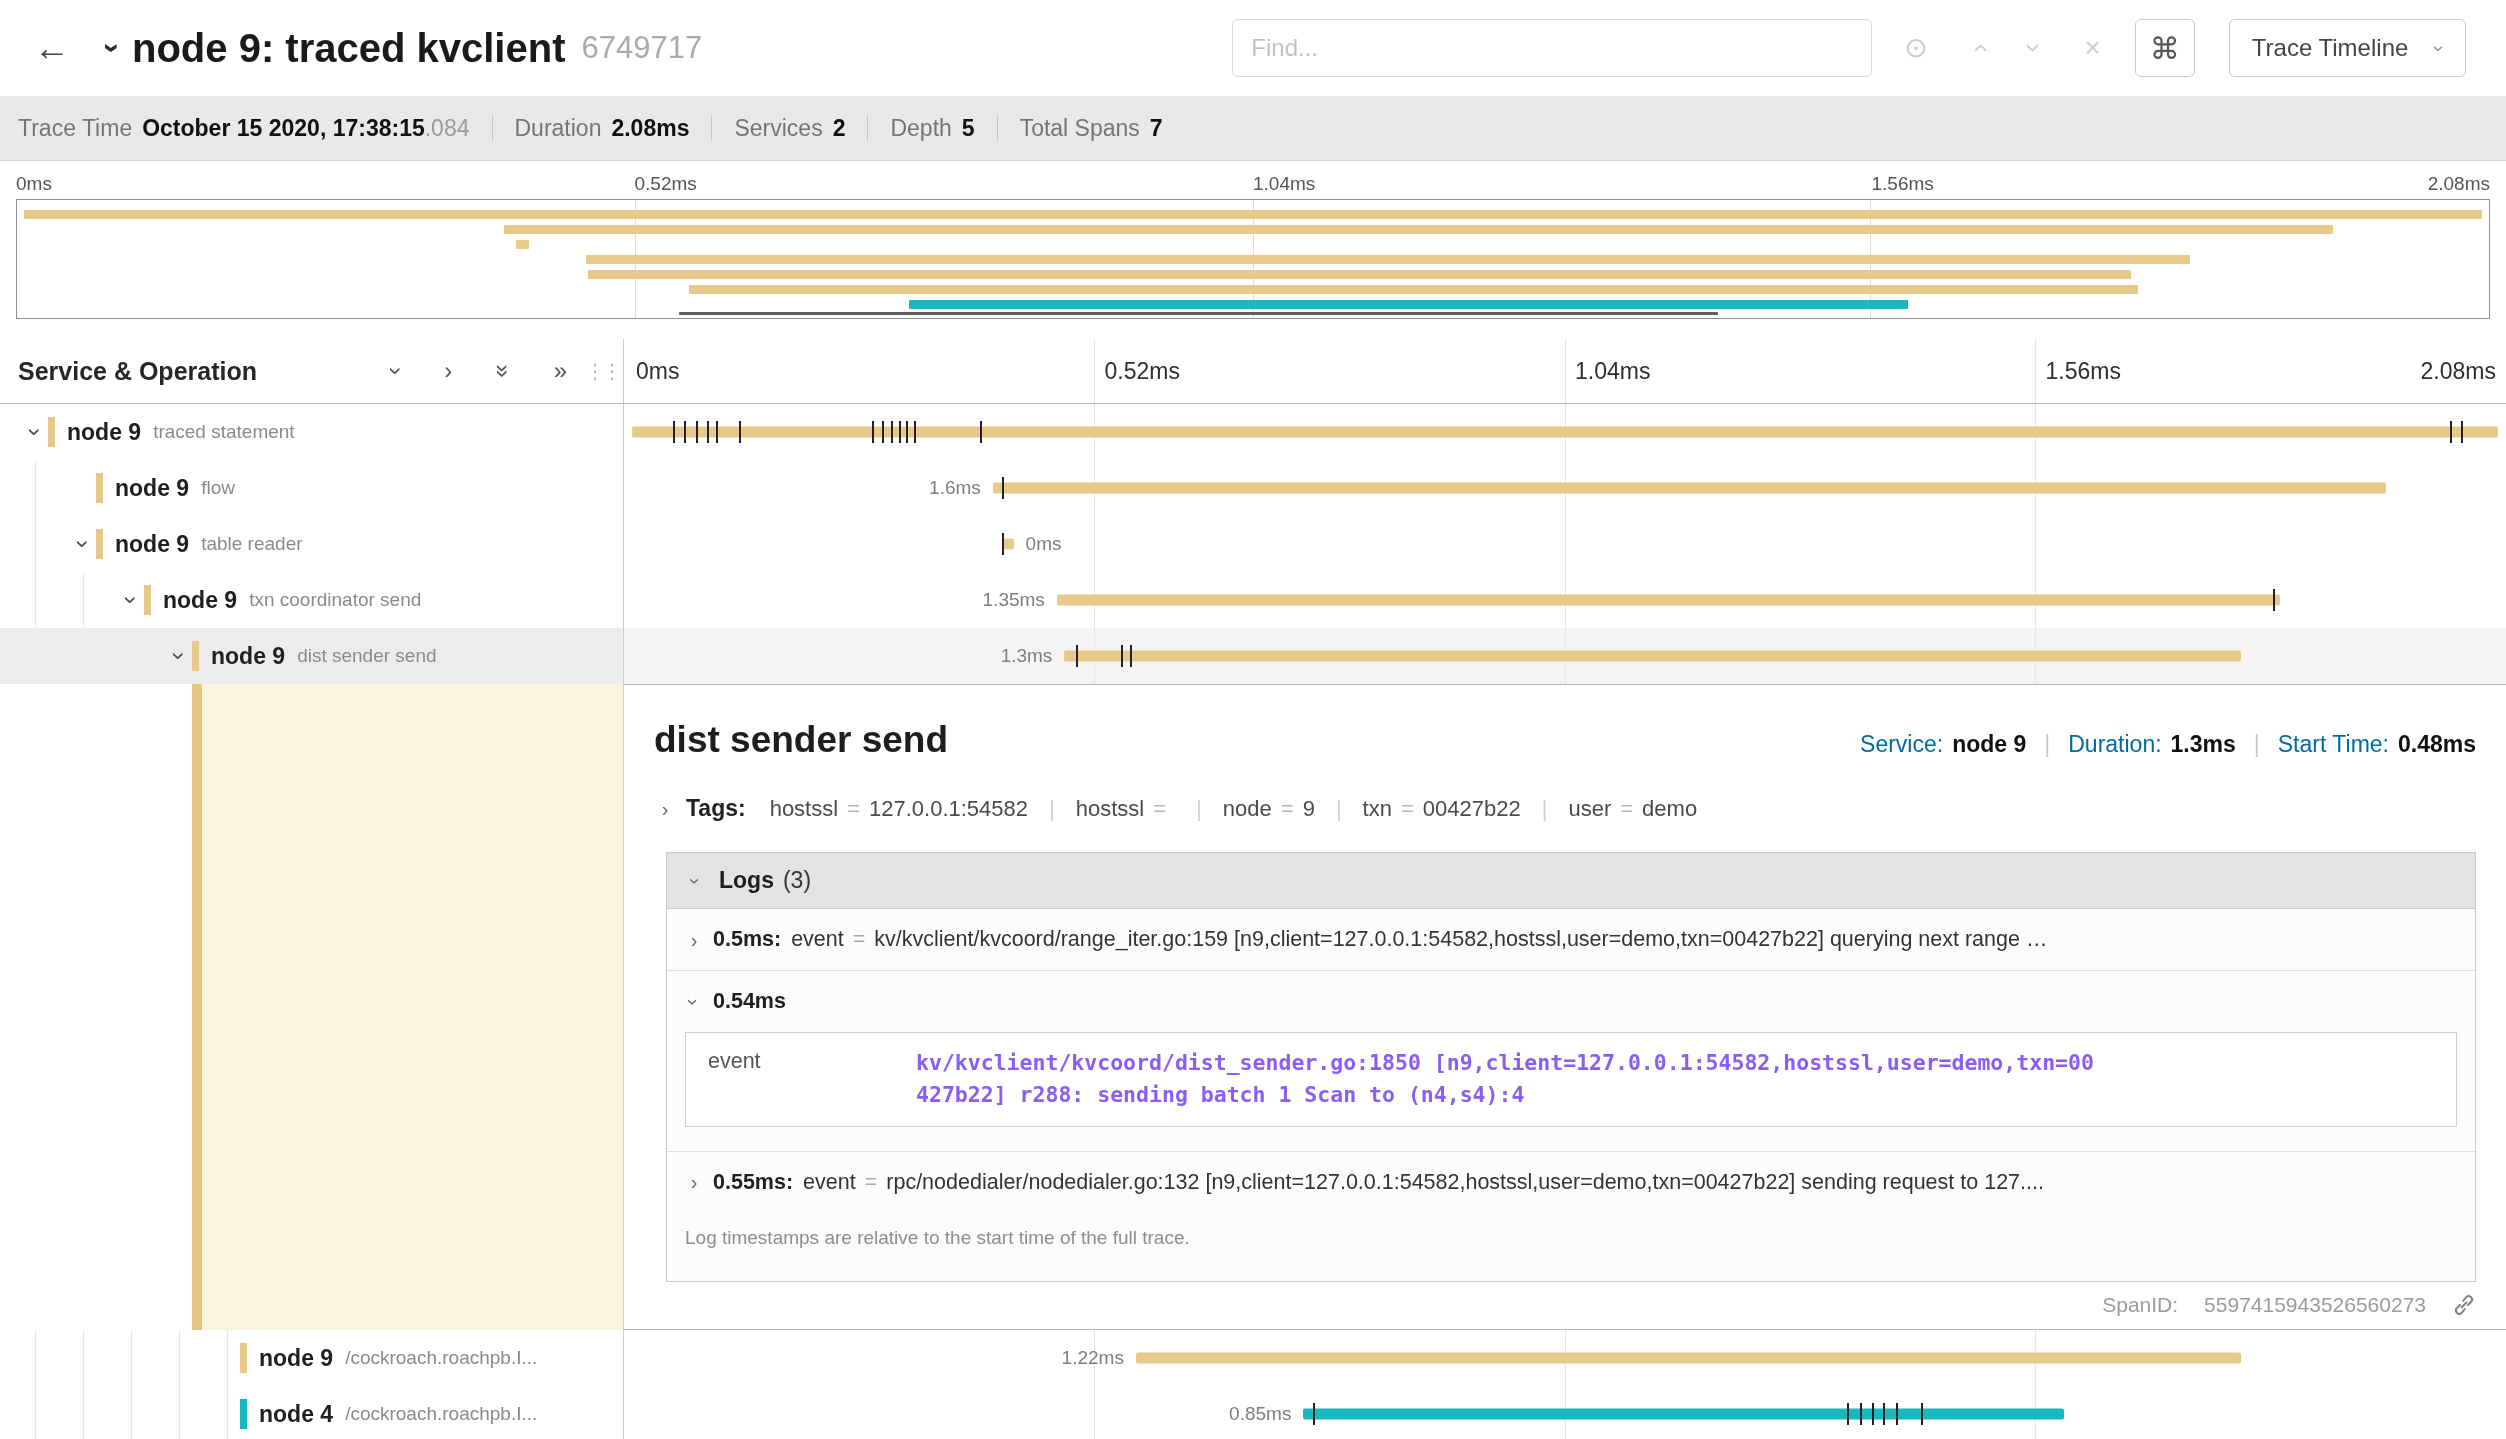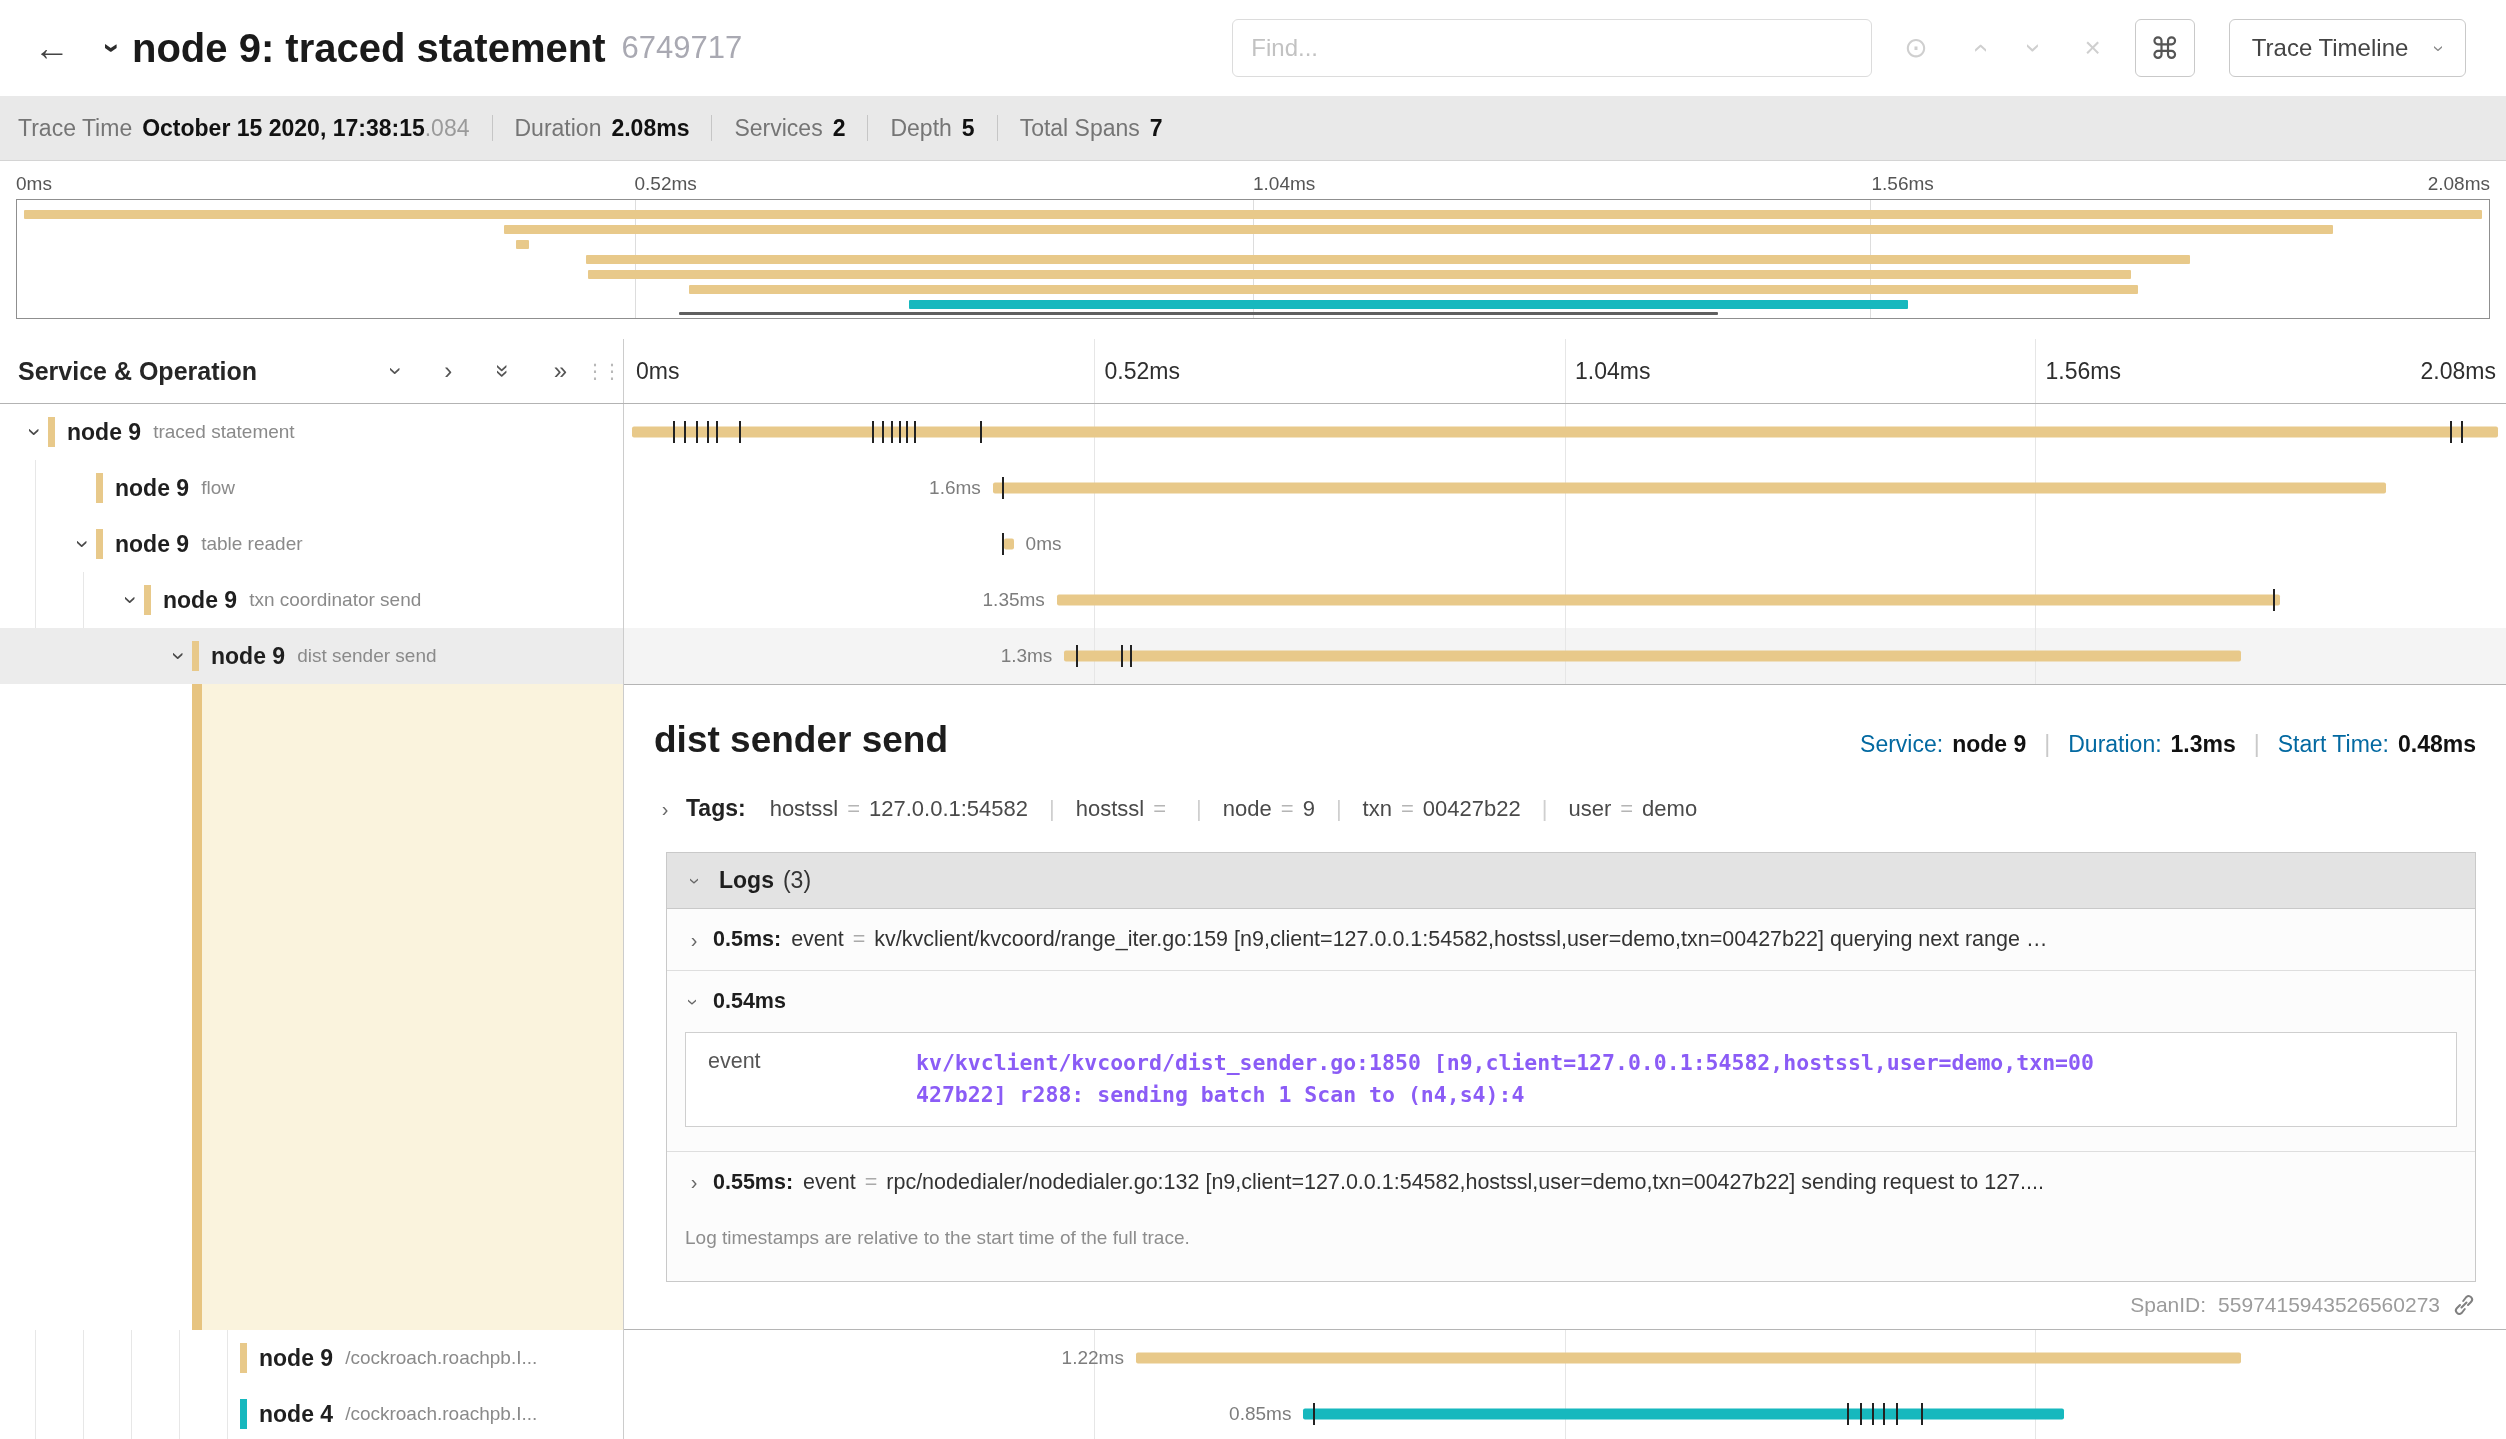--- a/index.html
+++ b/index.html
@@ -116,31 +116,31 @@
   .log-key { color:#333; }
   .log-eq { color:#aaa; margin:0 9px; }
   .log-val { color:#333; overflow:hidden; text-overflow:ellipsis; }
   .log-exp { padding:14px 16px 24px; border-bottom:1px solid #dedede; }
   .exp-head { display:flex; align-items:center; font-size:21.5px; padding:4px 0 0; cursor:pointer; }
   .kv-table { display:flex; border:1px solid #cfcfcf; background:#fff; margin:18px 2px 0 2px; }
   .kv-key { width:230px; flex:none; padding:16px 0 16px 22px; color:#555; font-size:21.5px; }
   .kv-val { flex:1; padding:14px 24px 14px 0; font-family:"DejaVu Sans Mono","Liberation Mono",monospace;
     font-size:21.5px; font-weight:700; color:#8b5cf6; white-space:pre-wrap; word-break:break-all; line-height:1.5; }
   .logs-foot { padding:14px 18px 32px; color:#8d8d8d; font-size:19px; }
-  .spanid { position:absolute; right:30px; bottom:12px; color:#9c9c9c; font-size:21px; display:flex; align-items:center; gap:12px; }
+  .spanid { position:absolute; right:30px; bottom:12px; color:#9c9c9c; font-size:21px; display:flex; align-items:center; gap:26px; }
 </style>
 </head>
 <body>
 
 <div class="app">
 
   <header class="topbar">
     <button class="back">←</button>
     <span class="title-chev">›</span>
-    <span class="page-title">node 9: traced statement</span>
+    <span class="page-title">node 9: traced kvclient</span>
     <span class="trace-id">6749717</span>
     <input class="find-input" placeholder="Find..." style="">
     <div class="find-icons">
       <button class="fi">⊙</button>
       <button class="fi rot-up">›</button>
       <button class="fi rot-down">›</button>
       <button class="fi">×</button>
     </div>
     <button class="key-btn">⌘</button>
     <button class="view-btn">

